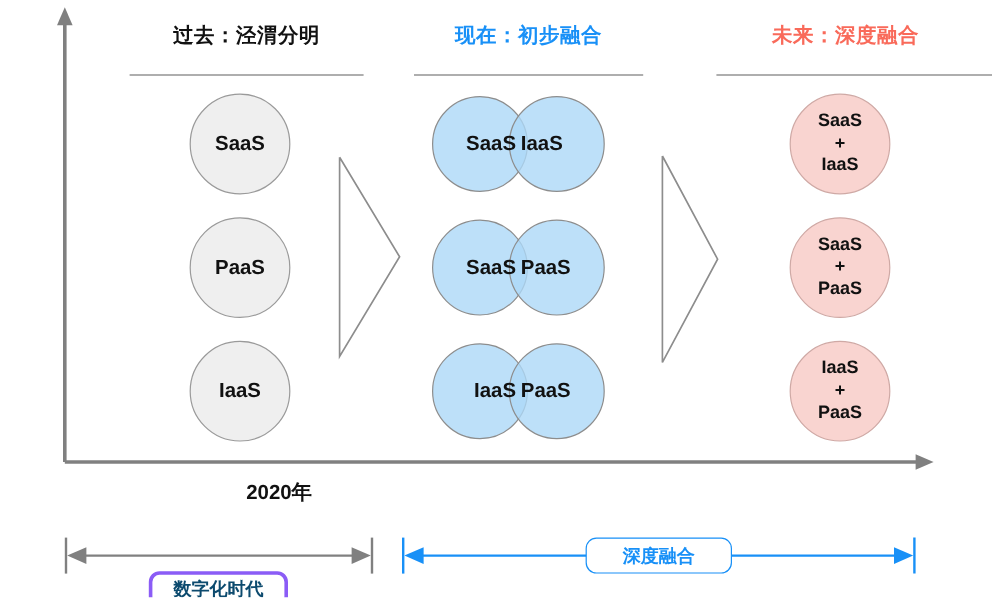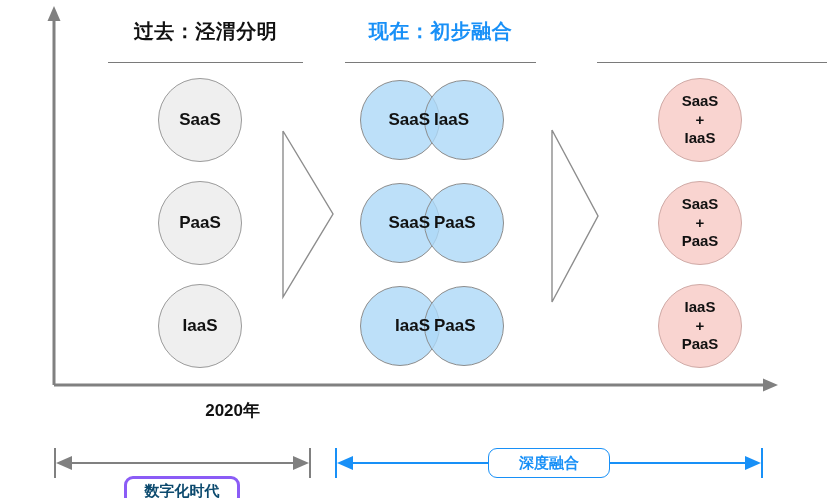--- a/index.html
+++ b/index.html
@@ -23,21 +23,21 @@
     position: absolute;
     left: 0; top: 0;
     width: 827px; height: 498px;
     pointer-events: none;
   }
 
   
   .col-header {
     position: absolute;
     text-align: center;
-    font-size: 20px;
+    font-size: 17px;
     font-weight: bold;
     letter-spacing: 0.5px;
     white-space: nowrap;
   }
   .col-rule {
     position: absolute;
     height: 0;
     border-top: 1px solid #7a7a7a;
   }
 
@@ -145,20 +145,21 @@
     <line x1="54" y1="385" x2="765" y2="385" stroke="#808080" stroke-width="3"></line>
     <polygon points="778,385 763,378.5 763,391.5" fill="#808080"></polygon>
   </svg>
 
   <div class="col-header" style="left:108px; top:18px; width:195px; color:#111111;">过去：泾渭分明</div>
   <div class="col-rule" style="left:108px; top:62px; width:195px;"></div>
 
   <div class="col-header" style="left:345px; top:18px; width:191px; color:#1890f7;">现在：初步融合</div>
   <div class="col-rule" style="left:345px; top:62px; width:191px;"></div>
 
+  <div class="col-header" style="left:597px; top:18px; width:215px; color:#f96a5a;">未来：深度融合</div>
   <div class="col-rule" style="left:597px; top:62px; width:230px;"></div>
 
   <div class="node gray" style="left:158px; top:78px;">
     <span>SaaS</span>
   </div>
   <div class="node gray" style="left:158px; top:181px;">
     <span>PaaS</span>
   </div>
   <div class="node gray" style="left:158px; top:284px;">
     <span>IaaS</span>

